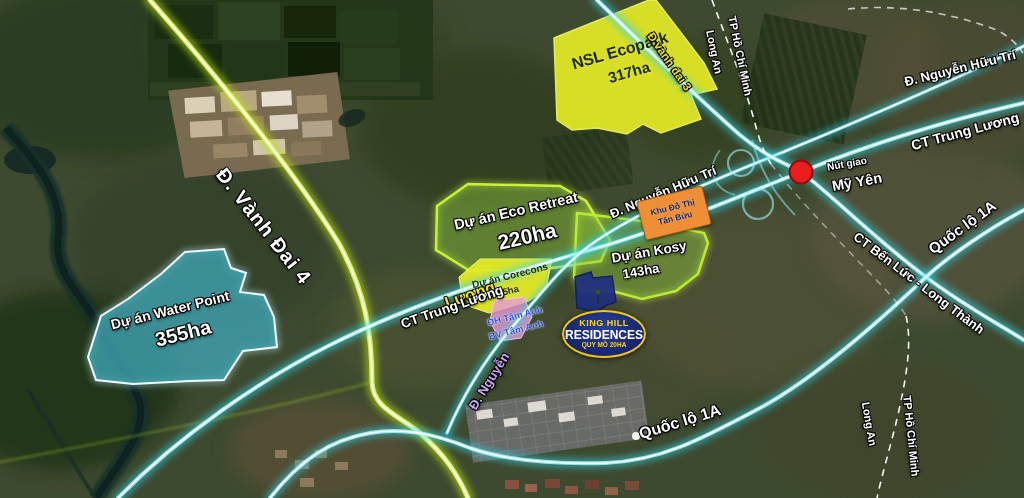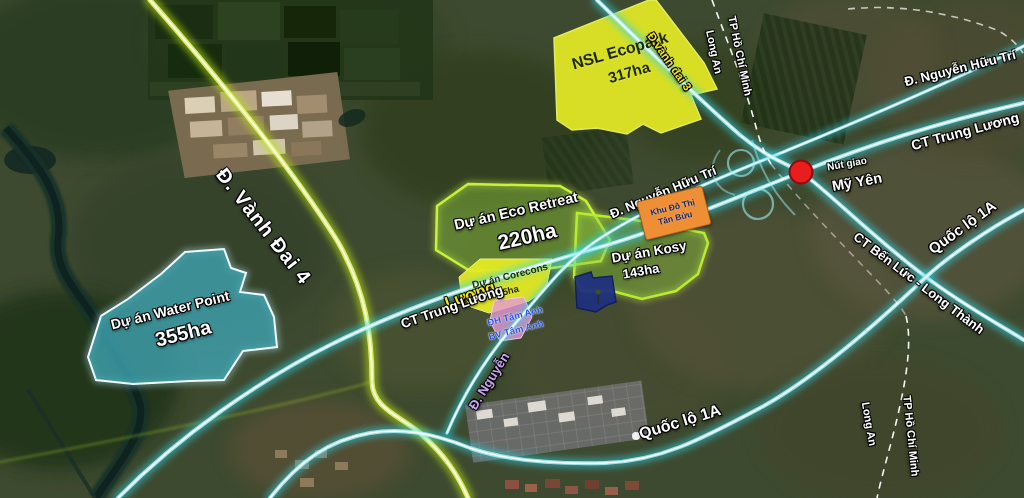--- a/index.html
+++ b/index.html
@@ -251,14 +251,19 @@
 <div class="lbl" style="left:911px;top:436px;font-size:11px;transform:translate(-50%,-50%) rotate(84deg);">TP Hồ Chí Minh</div>
 
 <div id="tanbuu">
   <div>Khu Đô Thị</div>
   <div>Tân Bửu</div>
 </div>
 
 <div class="lbl blue" style="left:515px;top:316px;font-size:9.5px;transform:translate(-50%,-50%) rotate(-14deg);">ĐH Tâm Anh</div>
 <div class="lbl blue" style="left:516px;top:330px;font-size:9.5px;transform:translate(-50%,-50%) rotate(-14deg);">BV Tâm Anh</div>
 
-
+<div id="kinghill">
+  <div class="l1">KING HILL</div>
+  <div class="l2">RESIDENCES</div>
+  <div class="l3">QUY MÔ 20HA</div>
 </div>
 
+</div>
+
 </body></html>

